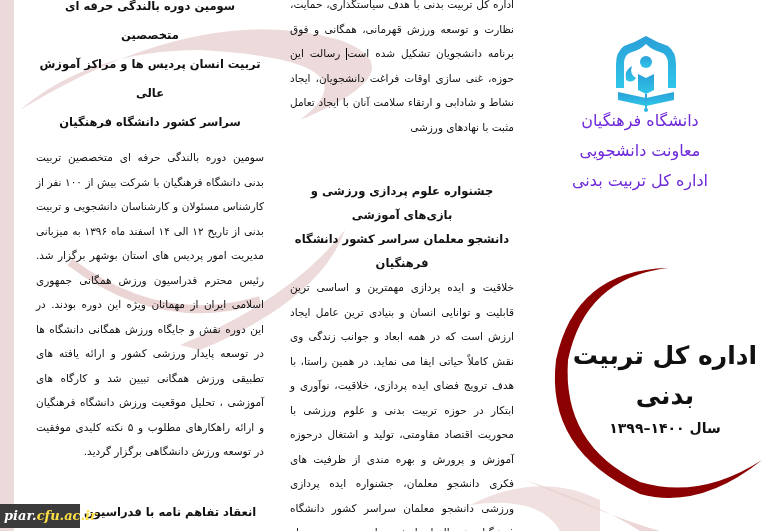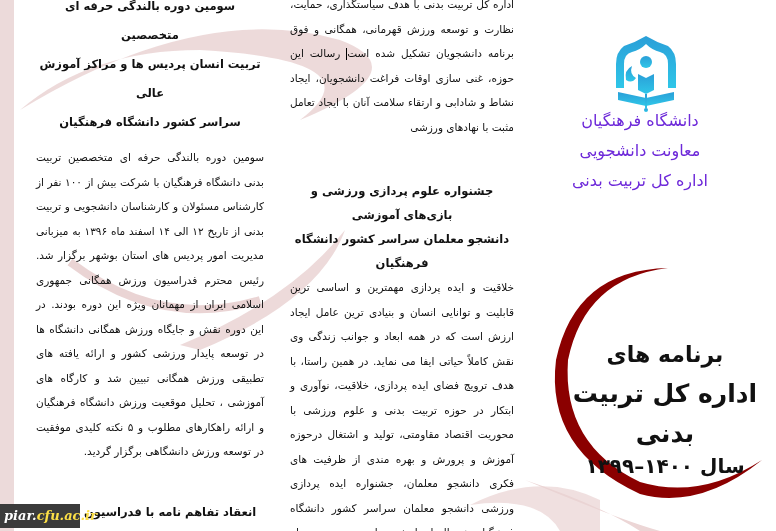--- a/index.html
+++ b/index.html
@@ -29,21 +29,21 @@
   .logo-wrap { position: absolute; left: 610px; top: 34px; width: 72px; height: 80px; }
   .brand {
     position: absolute; left: 560px; top: 106px; width: 160px; direction: rtl; text-align: center;
     color: #6d28d9; font-size: 16px; line-height: 30px;
   }
   .title-block {
     position: absolute; left: 560px; top: 336px; width: 210px; direction: rtl; text-align: center;
   }
   .title-block .t1 { font-weight: bold; font-size: 22px; line-height: 38px; color: #111; }
   .title-block .t2 { font-weight: bold; font-size: 25px; line-height: 40px; color: #111; }
-  .title-block .t3 { font-weight: bold; font-size: 20px; line-height: 24px; color: #111; }
+  .title-block .t3 { font-weight: bold; font-size: 14px; line-height: 24px; color: #111; }
   .watermark {
     position: absolute; left: 0; top: 504px; width: 80px; height: 24px;
     background: #3b3b3b; color: #fff; font-weight: bold; font-style: italic;
     font-size: 13px; line-height: 24px; padding-left: 4px; box-sizing: border-box;
     font-family: "DejaVu Serif", serif;
   }
   .watermark .dom { color: #fde047; font-style: italic; }
   .cursor { display: inline-block; width: 1px; height: 12px; background: #000; vertical-align: middle; }
 </style>
 </head>
@@ -103,18 +103,17 @@
   </svg>
 </div>
 
 <div class="brand">
   <div>دانشگاه فرهنگیان</div>
   <div>معاونت دانشجویی</div>
   <div>اداره کل تربیت بدنی</div>
 </div>
 
 <div class="title-block">
-  <div class="t1">برنامه های</div>
   <div class="t2">اداره کل تربیت بدنی</div>
   <div class="t3">سال ۱۴۰۰–۱۳۹۹</div>
 </div>
 
 <div class="watermark"><span>piar.</span><span class="dom">cfu.ac.ir</span></div>
 
 </body></html>

